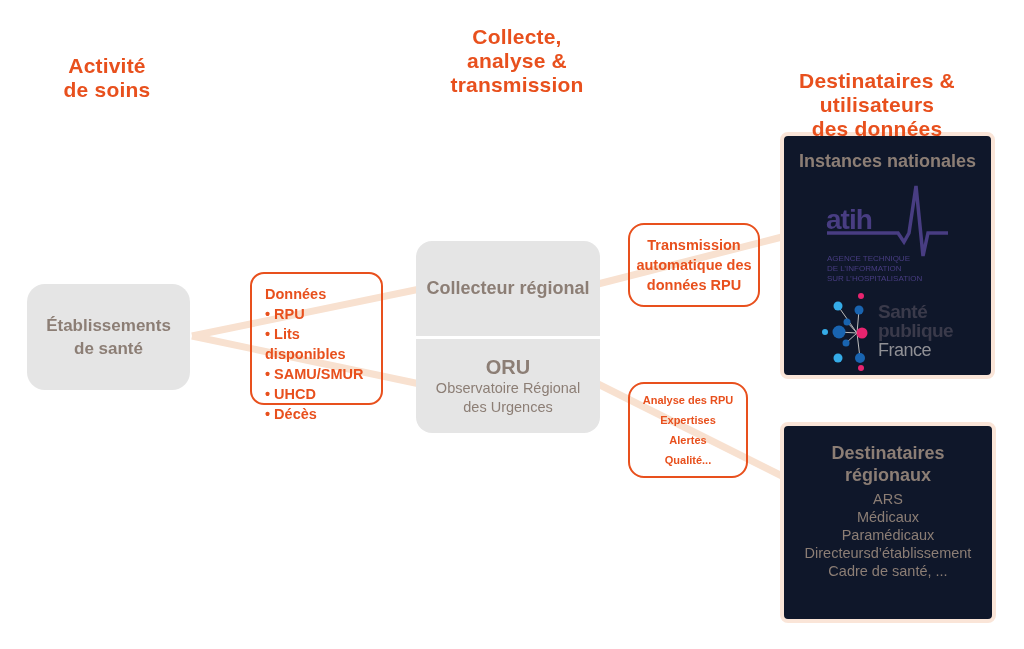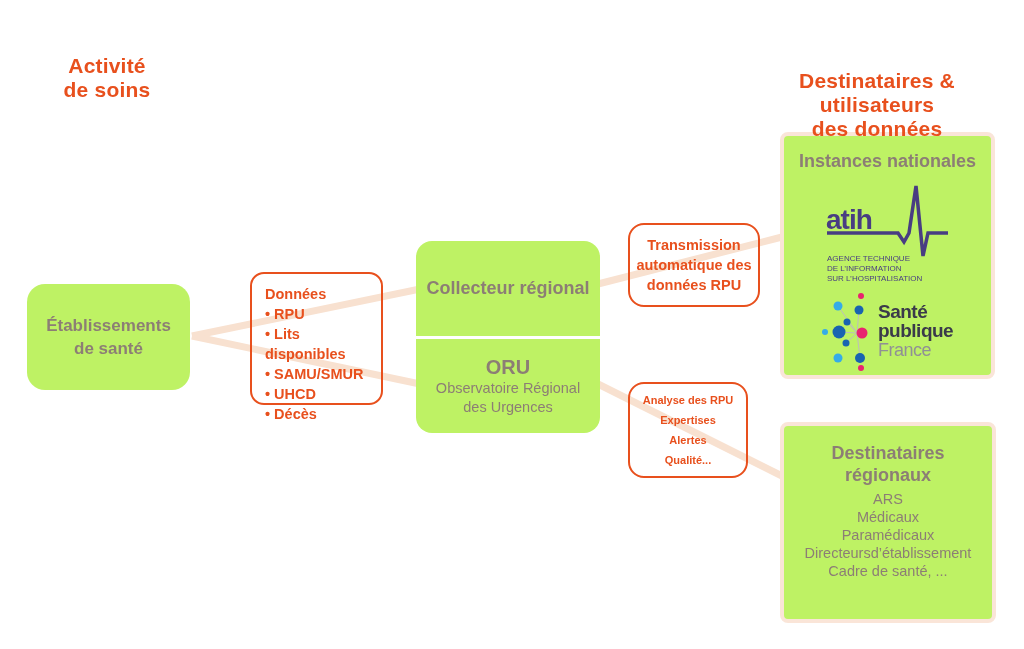--- a/index.html
+++ b/index.html
@@ -8,23 +8,23 @@
     font-family:"Liberation Sans",sans-serif;background:#ffffff;
   }
   .connectors{position:absolute;left:0;top:0;z-index:0;}
   .col-header{
     position:absolute;z-index:2;text-align:center;
     color:#E8501D;font-weight:bold;font-size:21px;line-height:24px;
     letter-spacing:.2px;
   }
   .col-header span{display:block;}
   .box{position:absolute;z-index:1;box-sizing:border-box;}
-  .peach-fill{background:#bef264;color:#8C7E75;}
+  .peach-fill{background:#e5e5e5;color:#8C7E75;}
   .orange-outline{border:2px solid #E8501D;color:#E8501D;background:transparent;}
-  .soft-card{border:4px solid #FAE5D8;border-radius:8px;background:#bef264;color:#8C7E75;}
+  .soft-card{border:4px solid #FAE5D8;border-radius:8px;background:#0f172a;color:#8C7E75;}
   .center-flex{display:flex;flex-direction:column;align-items:center;justify-content:center;text-align:center;}
   #etablissements{left:27px;top:284px;width:163px;height:106px;border-radius:18px;
     font-weight:bold;font-size:17px;line-height:23px;}
   #donnees{left:250px;top:272px;width:133px;height:133px;border-radius:14px;
     padding:10px 8px 0 13px;font-size:14.5px;line-height:20px;font-weight:bold;}
   #donnees .d-item{display:block;}
   #collecteur{left:416px;top:241px;width:184px;height:95px;border-radius:16px 16px 0 0;
     font-weight:bold;font-size:18px;}
   #oru{left:416px;top:339px;width:184px;height:94px;border-radius:0 0 16px 16px;}
   #oru .oru-title{font-weight:bold;font-size:20px;line-height:24px;}
@@ -52,20 +52,25 @@
   <svg class="connectors" width="1024" height="649" viewBox="0 0 1024 649">
     <path d="M192 336 L420 289" stroke="#F8E1D0" stroke-width="7" fill="none"></path>
     <path d="M192 336 L420 384" stroke="#F8E1D0" stroke-width="7" fill="none"></path>
     <path d="M598 284 L782 237" stroke="#F8E1D0" stroke-width="7" fill="none"></path>
     <path d="M598 384 L782 476" stroke="#F8E1D0" stroke-width="7" fill="none"></path>
   </svg>
 
   <div class="col-header" style="left:27px;top:54px;width:160px;">
     <span>Activité</span>
     <span>de soins</span>
+  </div>
+  <div class="col-header" style="left:429px;top:25px;width:176px;">
+    <span>Collecte,</span>
+    <span>analyse &amp;</span>
+    <span>transmission</span>
   </div>
   <div class="col-header" style="left:772px;top:25px;width:210px;margin-top:44px;">
     <span>Destinataires &amp;</span>
     <span>utilisateurs</span>
     <span>des données</span>
   </div>
 
   <div id="etablissements" class="box peach-fill center-flex">
     <span>Établissements</span>
     <span>de santé</span>

